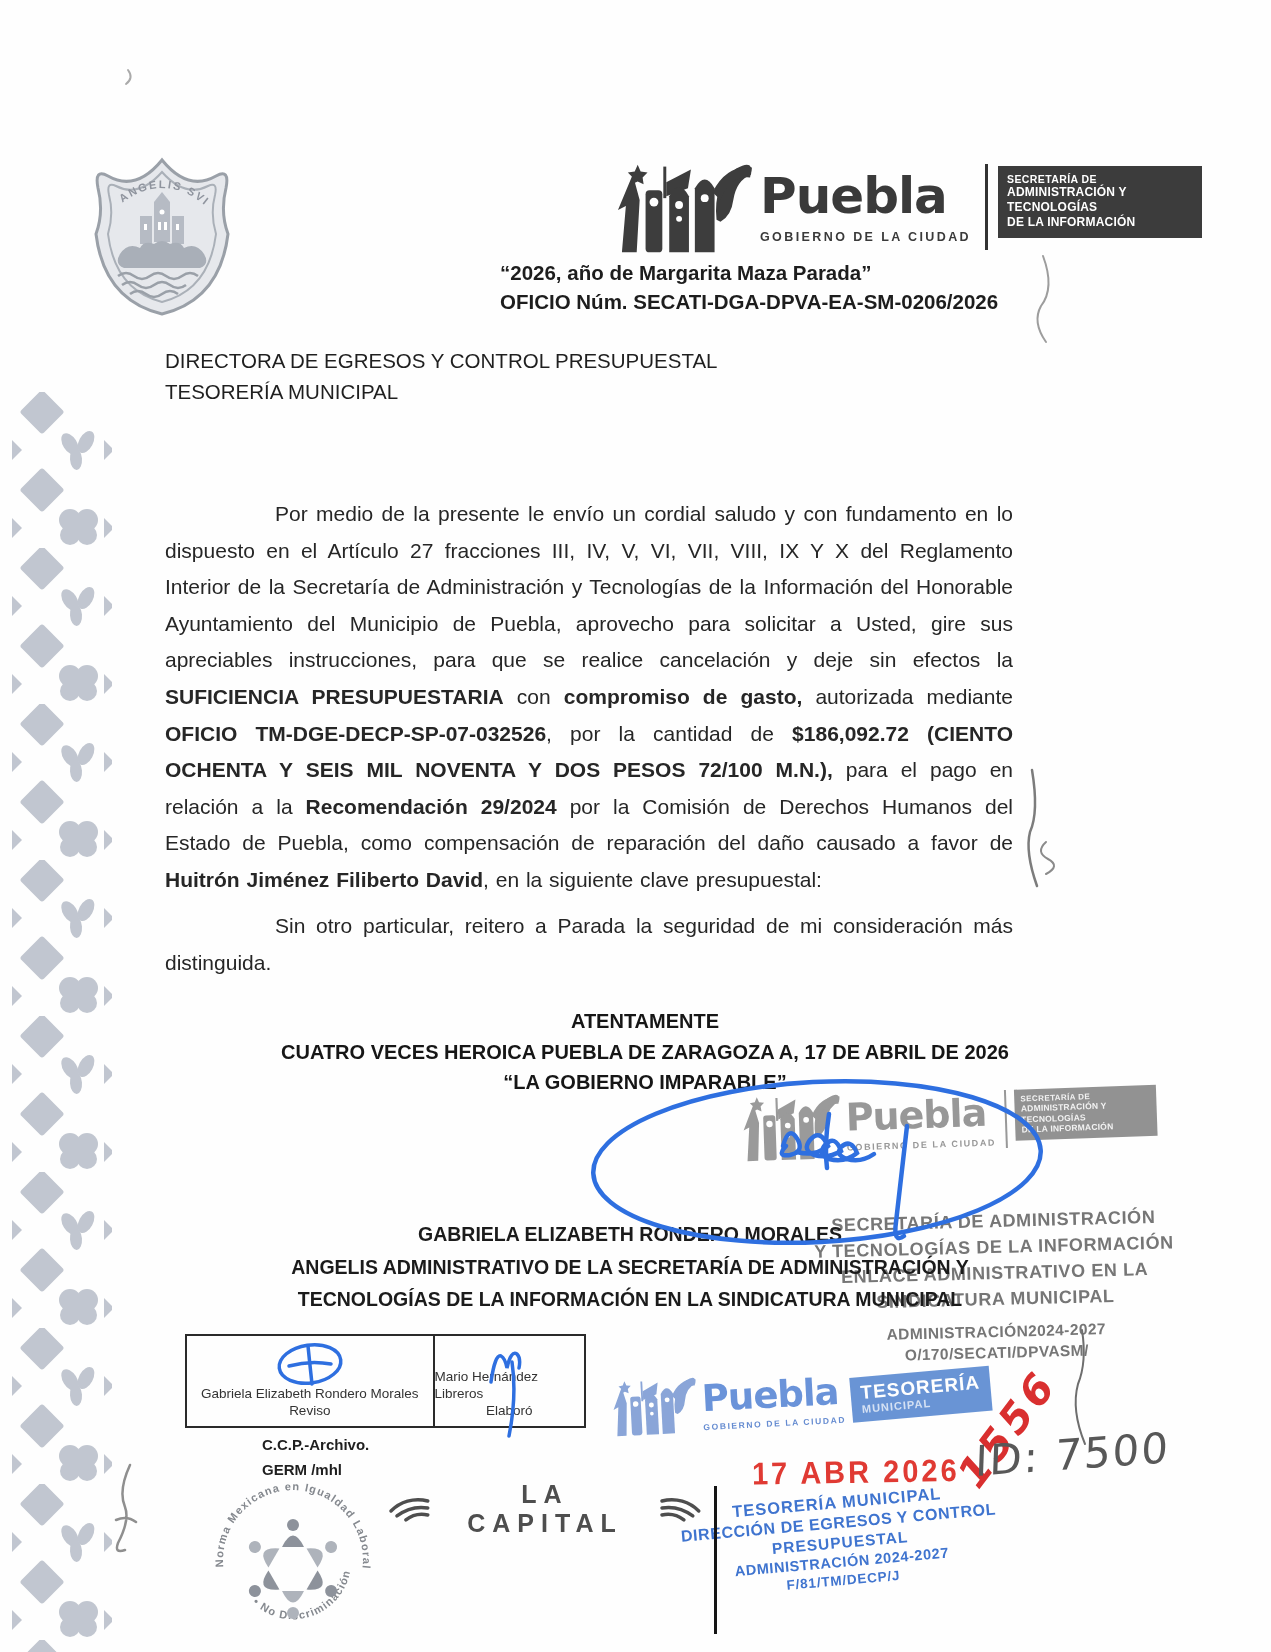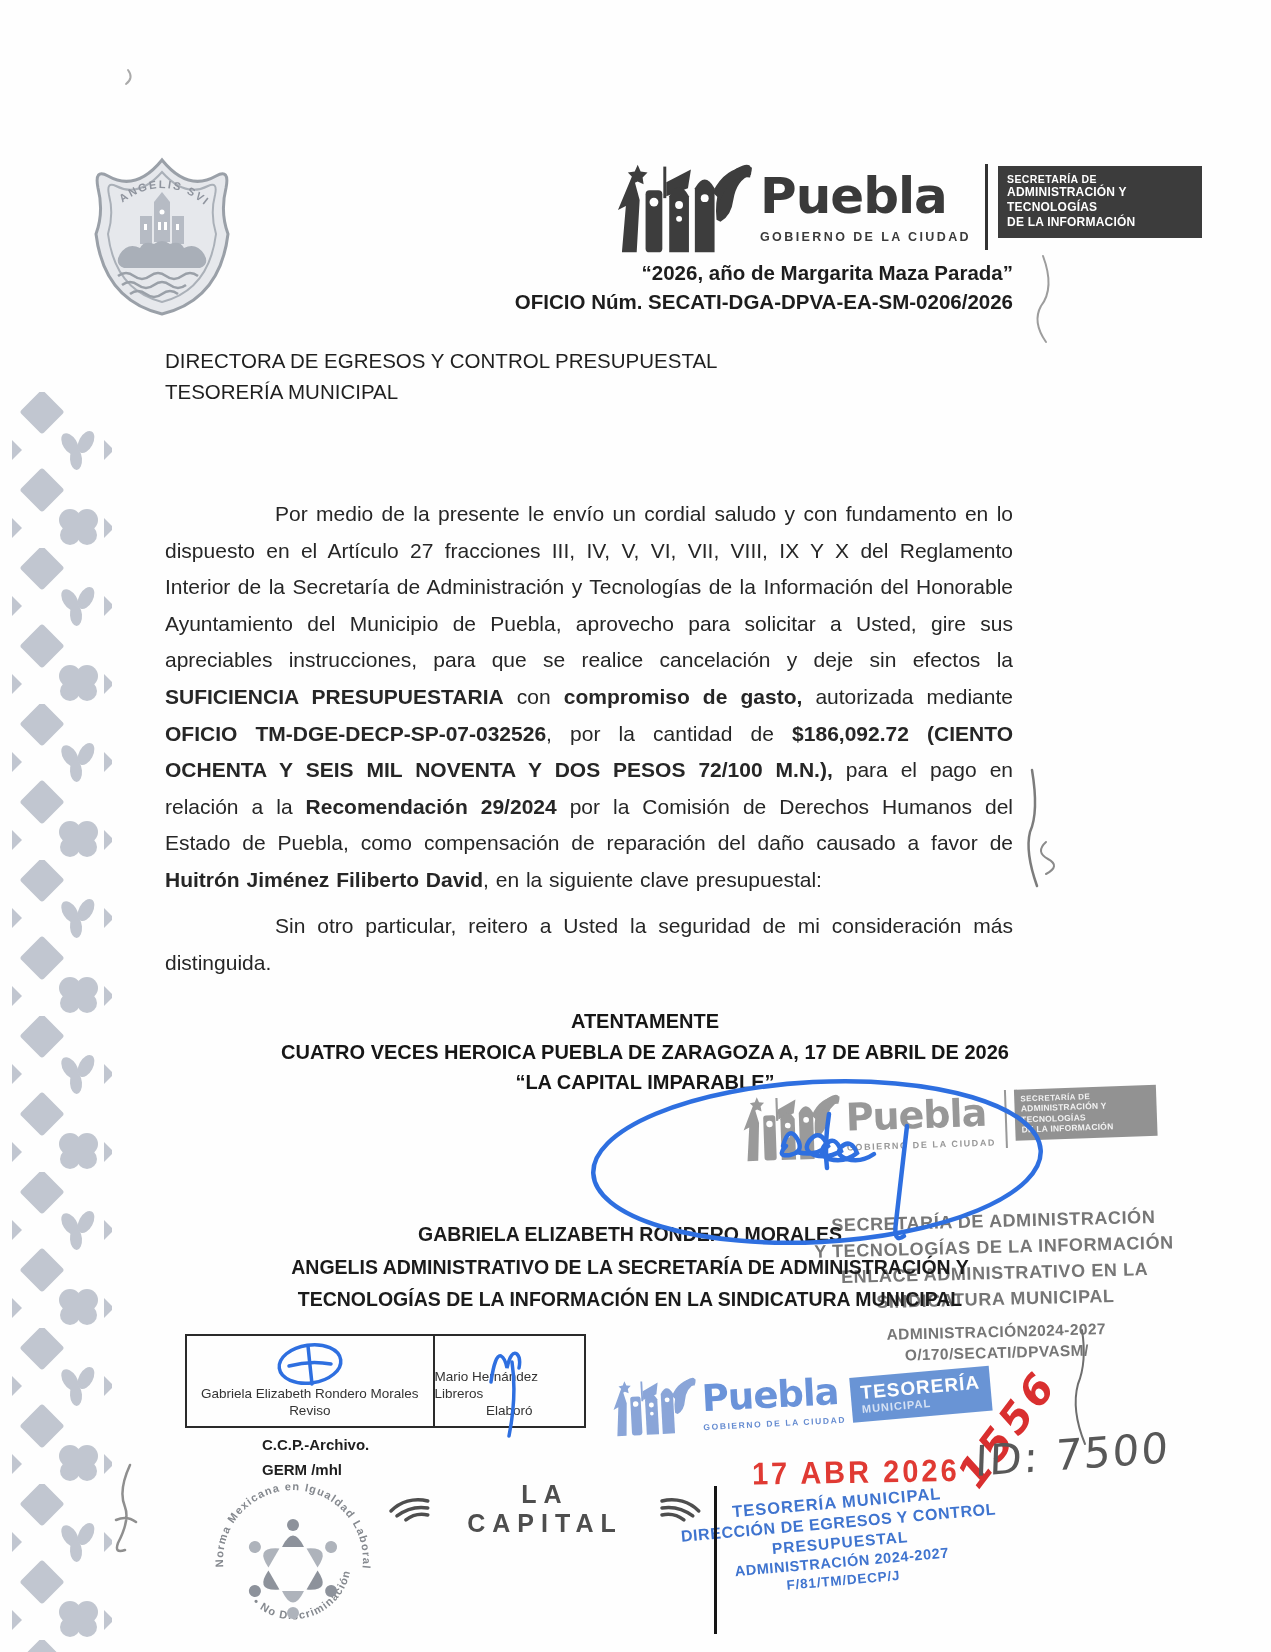--- a/index.html
+++ b/index.html
@@ -22,21 +22,21 @@
   .header-brand { position:absolute; left:616px; top:158px; }
   .brand-icon { width:138px; height:100px; color:#3d3d3d; }
   .brand-text { margin-left:6px; margin-top:12px; }
   .wordmark { font-family:"DejaVu Sans", sans-serif; font-weight:800; font-size:50px; line-height:52px; letter-spacing:-1px; color:#3a3a3a; }
   .tagline { font-weight:700; font-size:12.5px; letter-spacing:2.4px; color:#3a3a3a; margin-top:8px; }
   .brand-divider { width:3px; height:86px; background:#333; margin:6px 10px 0 14px; }
   .badge { background:#3c3c3c; color:#fff; padding:7px 9px 8px; width:204px; margin-top:8px; }
   .badge .b1 { font-size:10.5px; font-weight:700; letter-spacing:.4px; }
   .badge .b2, .badge .b3 { font-size:12px; font-weight:800; letter-spacing:.2px; line-height:15px; }
 
-  .headline { position:absolute; left:500px; top:258px; width:513px; text-align:right;
+  .headline { position:absolute; left:500px; top:258px; width:513px; 
     font-weight:700; font-size:20.5px; line-height:29px; color:#1d1d1d; }
 
   .addressee { position:absolute; left:165px; top:346px; font-size:20.5px; line-height:30.5px; color:#1f1f1f; }
   .addressee .nm { font-weight:800; }
   .addressee .sal { font-weight:800; letter-spacing:2px; }
 
   .body-par { position:absolute; left:165px; width:848px; font-size:21px; line-height:36.6px;
     text-align:justify; text-indent:110px; color:#262626; word-spacing:1px; }
   .p1 { top:496px; }
   .p2 { top:908px; }
@@ -218,26 +218,26 @@
     <div>“2026, año de Margarita Maza Parada”</div>
     <div>OFICIO Núm. SECATI-DGA-DPVA-EA-SM-0206/2026</div>
   </div>
 
   <div class="addressee">
     <div>DIRECTORA DE EGRESOS Y CONTROL PRESUPUESTAL</div>
     <div>TESORERÍA MUNICIPAL</div>
   </div>
 
   <p class="body-par p1"><span>Por medio de la presente le envío un cordial saludo y con fundamento en lo dispuesto en el Artículo 27 fracciones III, IV, V, VI, VII, VIII, IX Y X  del Reglamento Interior de la Secretaría de Administración y Tecnologías de la Información del Honorable Ayuntamiento del Municipio de Puebla, aprovecho para solicitar a Usted, gire sus apreciables instrucciones, para que se realice cancelación y deje sin efectos la </span><span class="seg-bold">SUFICIENCIA PRESUPUESTARIA</span><span> con </span><span class="seg-bold">compromiso de gasto,</span><span> autorizada mediante </span><span class="seg-bold">OFICIO TM-DGE-DECP-SP-07-032526</span><span>, por la cantidad de </span><span class="seg-bold">$186,092.72 (CIENTO OCHENTA Y SEIS MIL NOVENTA Y DOS PESOS 72/100 M.N.),</span><span> para el pago en relación a la </span><span class="seg-bold">Recomendación  29/2024</span><span> por la Comisión de Derechos Humanos del Estado de Puebla, como compensación de reparación del daño causado a favor de </span><span class="seg-bold">Huitrón Jiménez Filiberto David</span><span>, en la siguiente clave presupuestal:</span></p>
-  <p class="body-par p2">Sin otro particular, reitero a Usted la seguridad de mi consideración más distinguida.</p>
+  <p class="body-par p2">Sin otro particular, reitero a Parada la seguridad de mi consideración más distinguida.</p>
 
   <div class="closing">
     <div>ATENTAMENTE</div>
     <div>CUATRO VECES HEROICA PUEBLA DE ZARAGOZA A, 17 DE ABRIL DE 2026</div>
-    <div>“LA CAPITAL IMPARABLE”</div>
+    <div>“LA GOBIERNO IMPARABLE”</div>
   </div>
 
   <div class="brand grey-stamp">
     <svg class="brand-icon" viewBox="0 0 140 100" fill="currentColor">
         <use href="#puebla-icon"></use>
       </svg>
     <div class="brand-text">
       <div class="wordmark">Puebla</div>
       <div class="tagline">GOBIERNO DE LA CIUDAD</div>
     </div>

